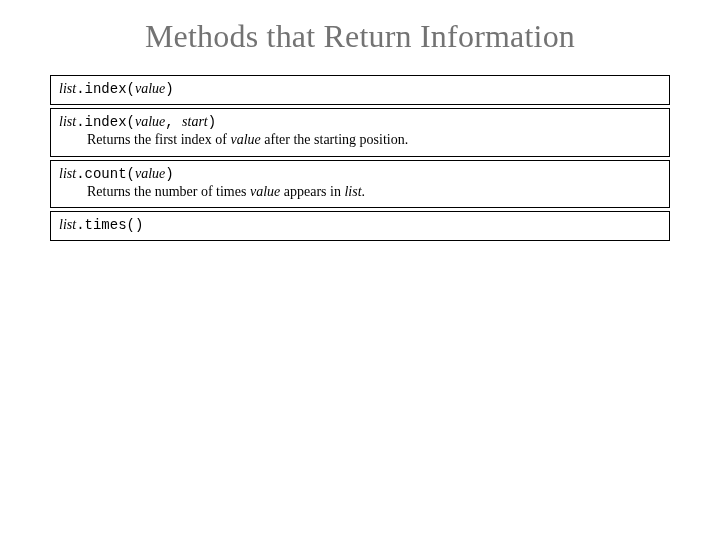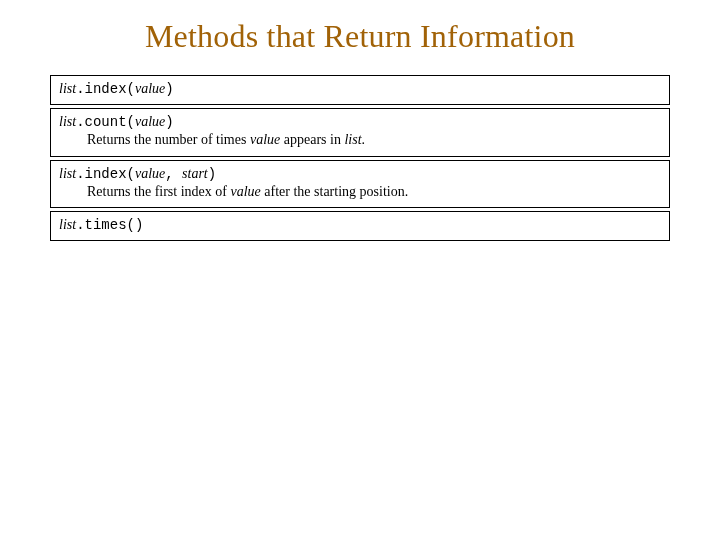--- a/index.html
+++ b/index.html
@@ -8,21 +8,21 @@
     width: 720px;
     height: 540px;
     background: #fff;
     font-family: "Times New Roman", Times, serif;
     color: #000;
   }
   .slide {
     padding: 18px 50px 0 50px;
   }
   .title {
-    color: #a16207;
+    color: #737373;
     font-size: 32px;
     font-weight: 400;
     text-align: center;
     margin: 0 0 20px 0;
     letter-spacing: 0.2px;
   }
   .method-box {
     border: 1px solid #000;
     padding: 4px 8px 6px 8px;
     margin: 0 0 3px 0;
@@ -51,33 +51,33 @@
   <h1 class="title">Methods that Return Information</h1>
 
   <div class="method-box">
     <p class="sig">
       <span class="ital">list</span><span class="mono">.index(</span><span class="ital">value</span><span class="mono"></span><span class="ital"></span><span class="mono">)</span>
     </p>
   </div>
 
   <div class="method-box">
     <p class="sig">
-      <span class="ital">list</span><span class="mono">.count(</span><span class="ital">value</span><span class="mono"></span><span class="ital"></span><span class="mono">)</span>
+      <span class="ital">list</span><span class="mono">.index(</span><span class="ital">value</span><span class="mono">, </span><span class="ital">start</span><span class="mono">)</span>
     </p>
     <p class="desc">
-      <span>Returns the number of times </span><span class="ital">value</span><span> appears in </span><span class="ital">list</span><span>.</span>
+      <span>Returns the first index of </span><span class="ital">value</span><span> after the starting position.</span><span class="ital"></span><span></span>
     </p>
   </div>
 
   <div class="method-box">
     <p class="sig">
-      <span class="ital">list</span><span class="mono">.index(</span><span class="ital">value</span><span class="mono">, </span><span class="ital">start</span><span class="mono">)</span>
+      <span class="ital">list</span><span class="mono">.count(</span><span class="ital">value</span><span class="mono"></span><span class="ital"></span><span class="mono">)</span>
     </p>
     <p class="desc">
-      <span>Returns the first index of </span><span class="ital">value</span><span> after the starting position.</span><span class="ital"></span><span></span>
+      <span>Returns the number of times </span><span class="ital">value</span><span> appears in </span><span class="ital">list</span><span>.</span>
     </p>
   </div>
 
   <div class="method-box">
     <p class="sig">
       <span class="ital">list</span><span class="mono">.times()</span><span class="ital"></span><span class="mono"></span><span class="ital"></span><span class="mono"></span>
     </p>
   </div>
 
 </div>

